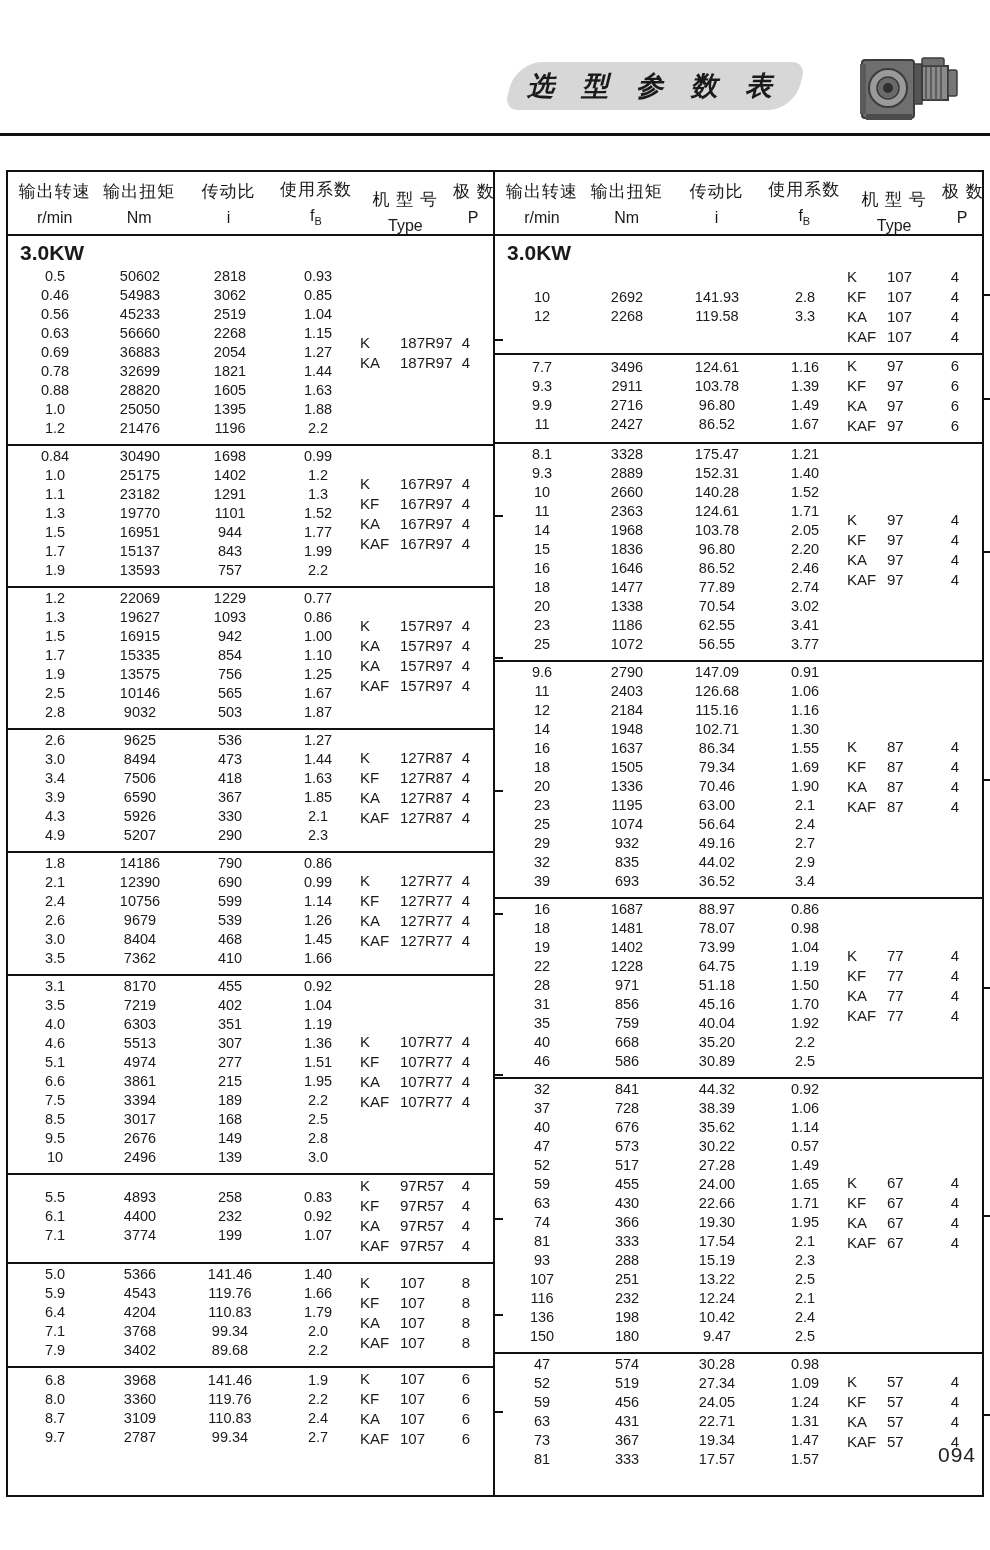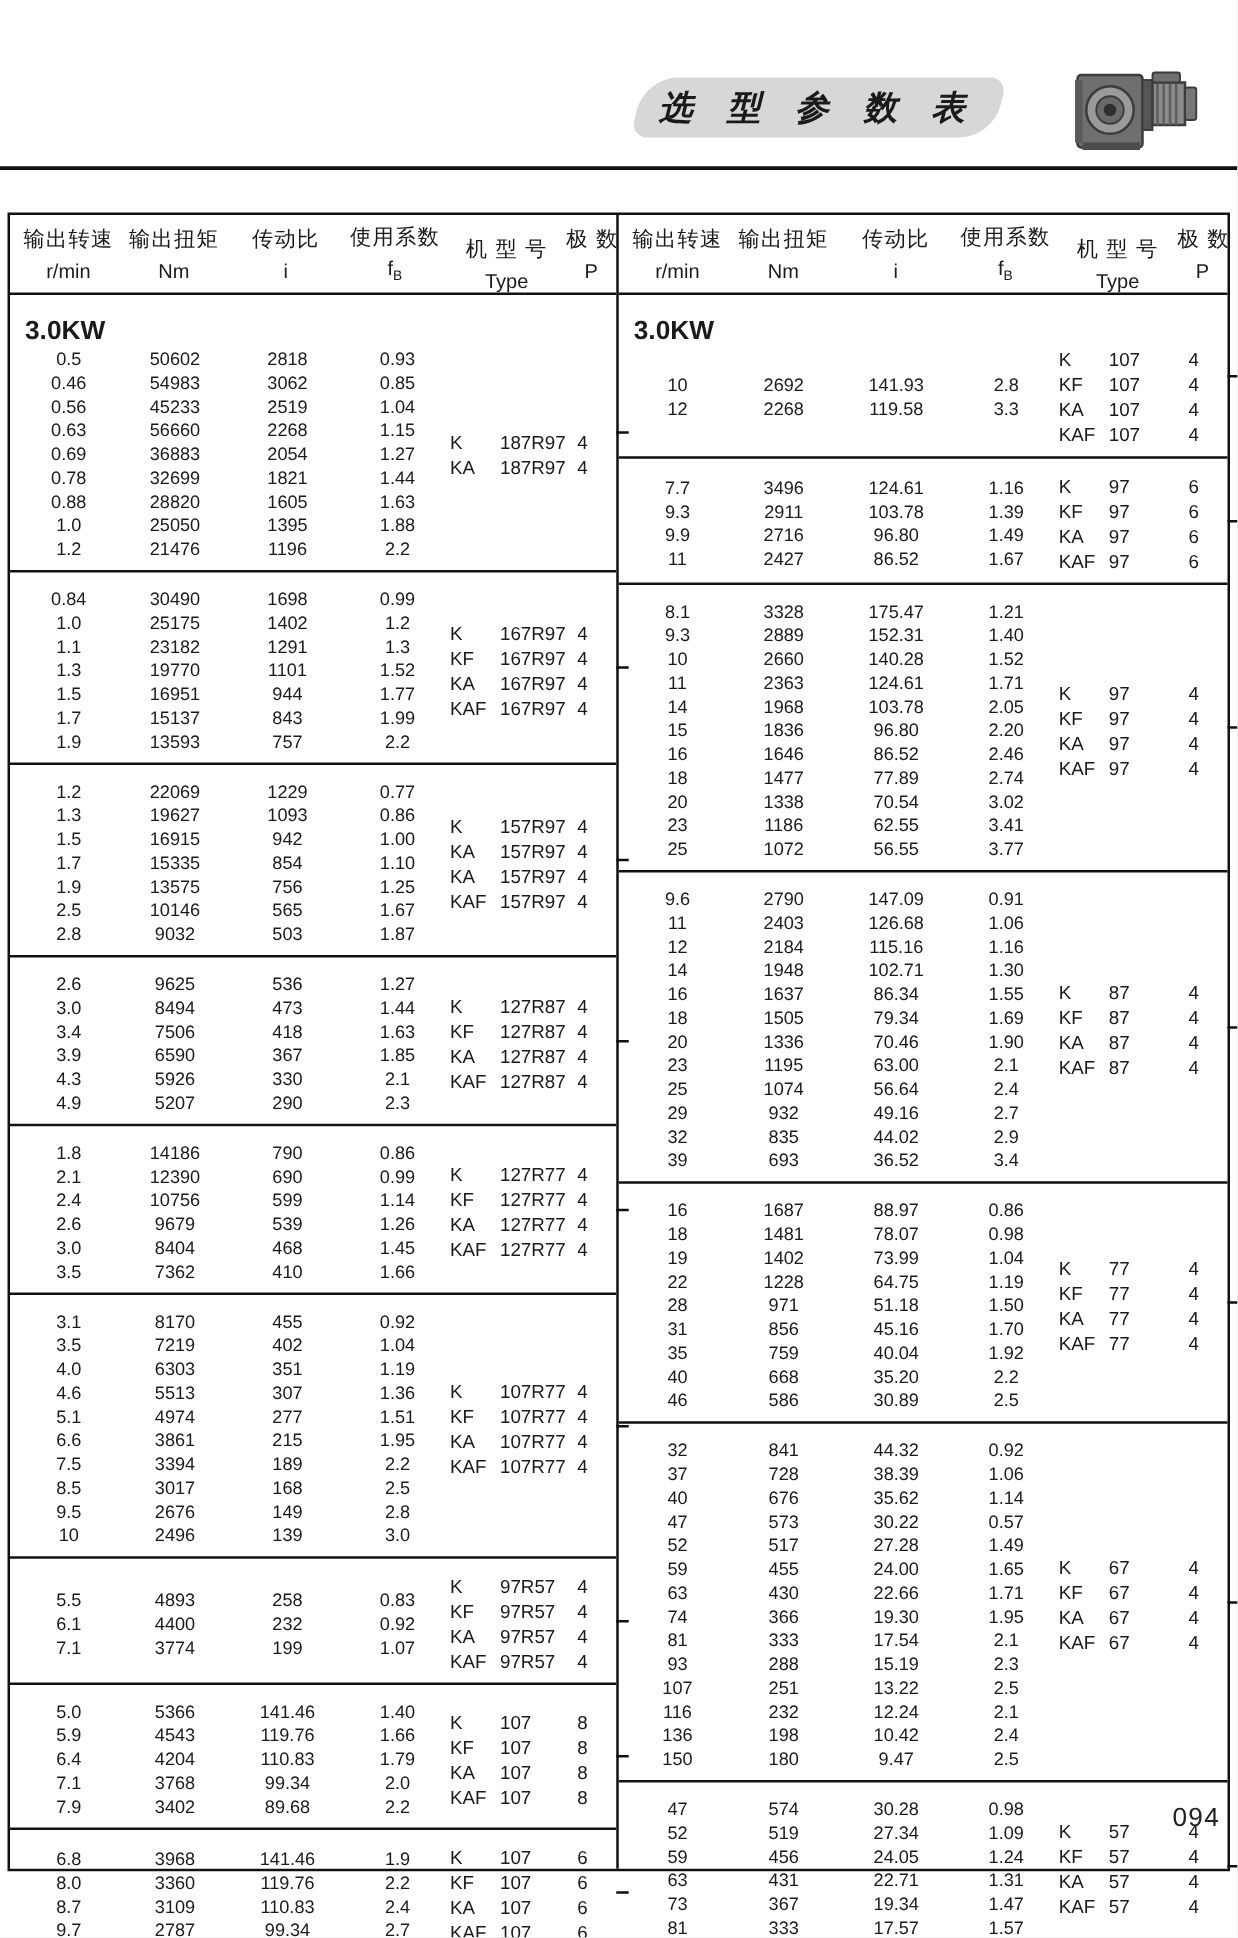--- a/index.html
+++ b/index.html
@@ -34,21 +34,21 @@
     display:flex; height:64px; border-bottom:2px solid #111;
     align-items:center; padding-left:6px;justify-content:center;
   }
   .hcol { text-align:center; }
   .hcol .cn { font-size:17px; letter-spacing:1px; white-space:nowrap; }
   .hcol .un { font-size:16px; margin-top:6px; }
   .hcol sub { font-size:11px; }
   .w0{width:82px;} .w1{width:88px;} .w2{width:92px;} .w3{width:84px;}
   .w4{width:96px;margin-top:17px;} .w5{width:40px;}
   
-  .block { border-top:2px solid #111; padding:13px 0 6px; position:relative; }
+  .block { border-top:2px solid #111; padding:1px 0 6px; position:relative; }
   .block:first-child { border-top:none; }
   .block::after {
     content:""; position:absolute; right:-10px; top:50%; margin-top:-1px;
     width:10px; height:2px; background:#111;
   }
   .power { font-weight:bold; font-size:21px; padding:4px 0 2px 12px; }
   .blockbody { display:flex; align-items:center; }
   .rows { width:352px; padding-left:6px; }
   .row { display:flex; line-height:19px; font-size:14.5px; }
   .c { display:inline-block; text-align:center; }

